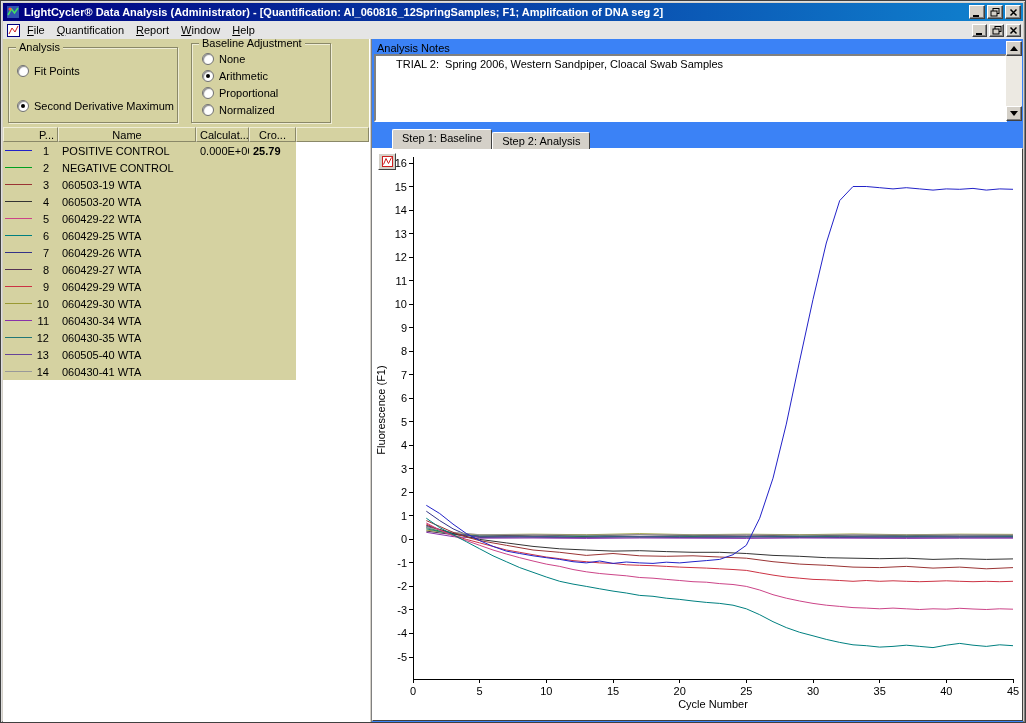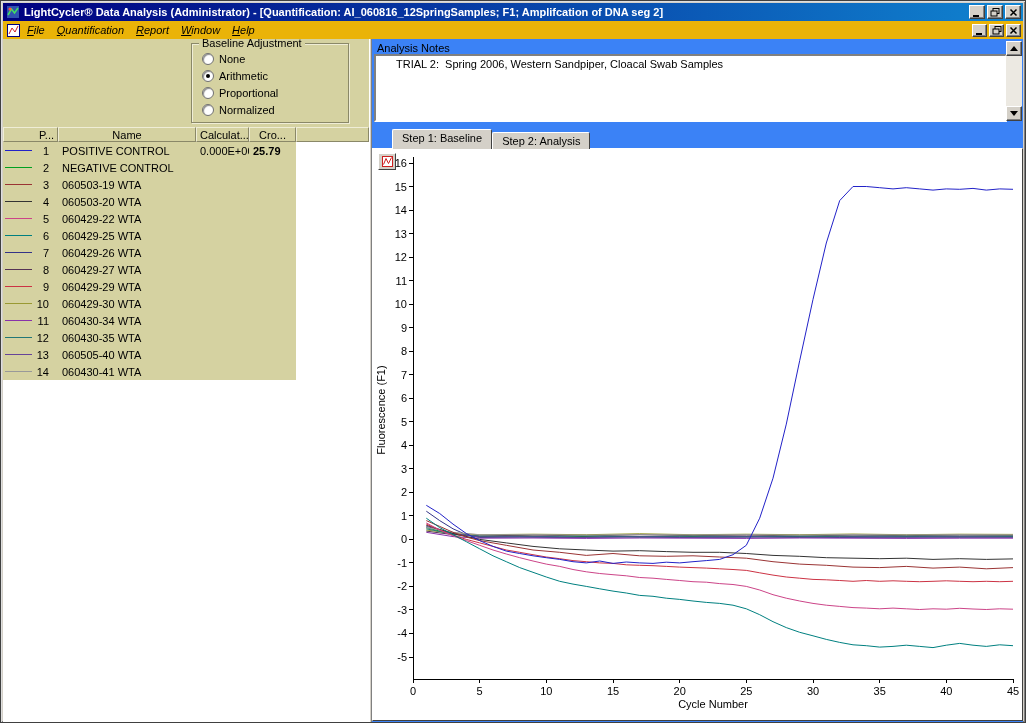--- a/index.html
+++ b/index.html
@@ -31,40 +31,40 @@
     width:16px; height:14px; margin-left:2px;
     background:#d4d0c8;
     border:1px solid; border-color:#fff #404040 #404040 #fff;
     box-shadow: inset -1px -1px 0 #808080;
     display:flex; align-items:center; justify-content:center;
     cursor:default;
   }
   .winbtns.mdi .winbtn { width:15px; height:13px; }
   
   .menubar {
-    height:18px; background:#eab308;
-    display:flex; align-items:center; padding:8px 2px;font-style:italic;
+    height:18px; background:#e5e5e5;
+    display:flex; align-items:center; padding:8px 2px;
   }
   .menu-items { display:flex; flex:1; }
   .menu-item { padding:2px 6px; white-space:nowrap; }
   .menu-item u { text-decoration:underline; }
   
   .content { display:flex; height:683px; }
   .left-panel { width:366px; background:#ffffff; position:relative; overflow:hidden; }
   .splitter { width:3px; background:#d4d0c8; border-left:1px solid #fff; border-right:1px solid #808080; }
   .right-panel { flex:1; background:#3b82f6; position:relative; overflow:hidden; }
   
   .groups { height:88px; background:#d5d2a1; position:relative; }
   .groupbox {
     position:absolute;
     border:1px solid #8a8868;
     box-shadow: 1px 1px 0 #efedd6, inset 1px 1px 0 #efedd6;
   }
   .groupbox.analysis { left:5px; top:8px; width:170px; height:76px; }
-  .groupbox.baseline { left:188px; top:4px; width:158px; height:80px; }
+  .groupbox.baseline { left:188px; top:4px; width:140px; height:80px; }
   .legend { position:absolute; top:-7px; left:7px; background:#d5d2a1; padding:0 3px; }
   .radios { display:flex; flex-direction:column; }
   .groupbox.analysis .radios { padding:16px 0 0 8px; gap:22px; }
   .groupbox.baseline .radios { padding:8px 0 0 10px; gap:4px; }
   .radio-row { display:flex; align-items:center; height:13px; cursor:default; }
   .radio {
     width:12px; height:12px; border-radius:50%;
     background:#fff; border:1px solid #707070;
     box-shadow: inset 1px 1px 1px rgba(0,0,0,0.45), inset -1px -1px 0 #fff;
     margin-right:5px; position:relative; flex:none;
@@ -204,20 +204,33 @@
             <path d="M1.5 1.5 L7.5 7.5 M7.5 1.5 L1.5 7.5" stroke="#000" stroke-width="1.5"></path>
           </svg>
         </span>
     </span>
   </div>
 
   <div class="content">
 
     <div class="left-panel">
       <div class="groups">
+        <div class="groupbox analysis">
+          <span class="legend">Analysis</span>
+          <div class="radios" id="analysis-radios">
+              <div class="radio-row">
+                <span class="radio"></span>
+                <span>Fit Points</span>
+              </div>
+              <div class="radio-row">
+                <span class="radio sel"></span>
+                <span>Second Derivative Maximum</span>
+              </div>
+            </div>
+        </div>
         <div class="groupbox baseline">
           <span class="legend">Baseline Adjustment</span>
           <div class="radios" id="baseline-radios">
               <div class="radio-row">
                 <span class="radio"></span>
                 <span>None</span>
               </div>
               <div class="radio-row">
                 <span class="radio sel"></span>
                 <span>Arithmetic</span>

